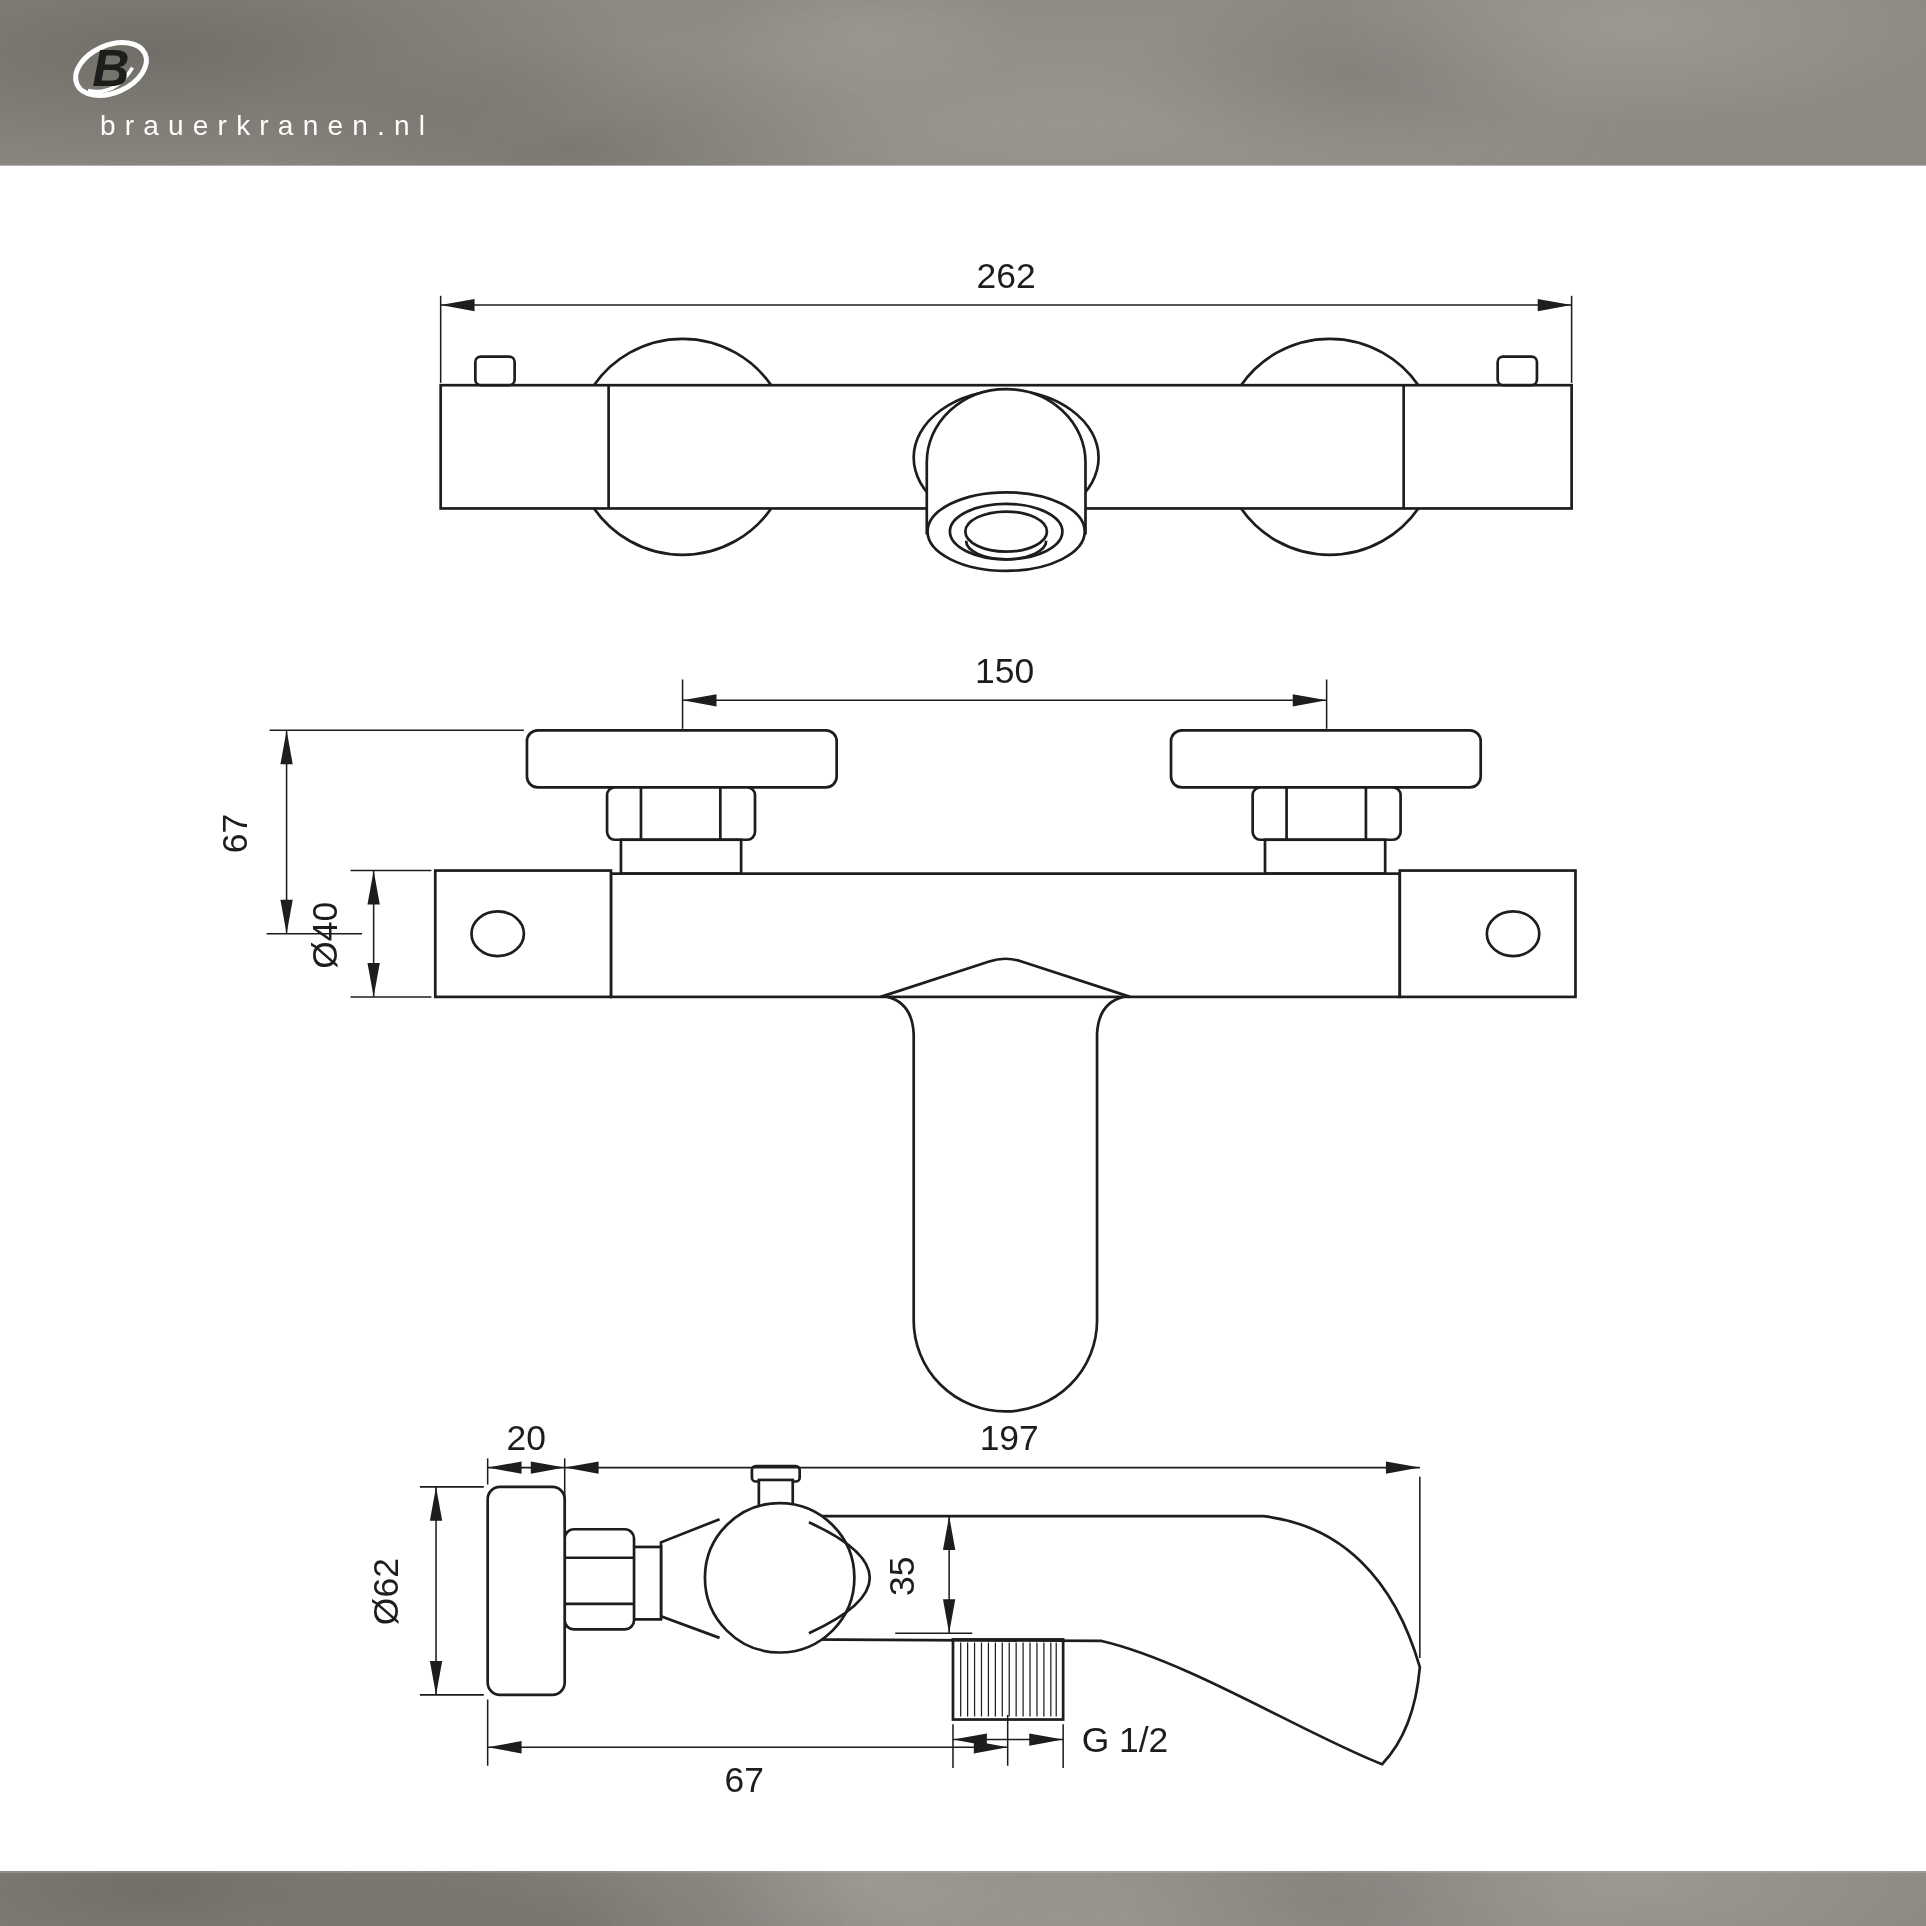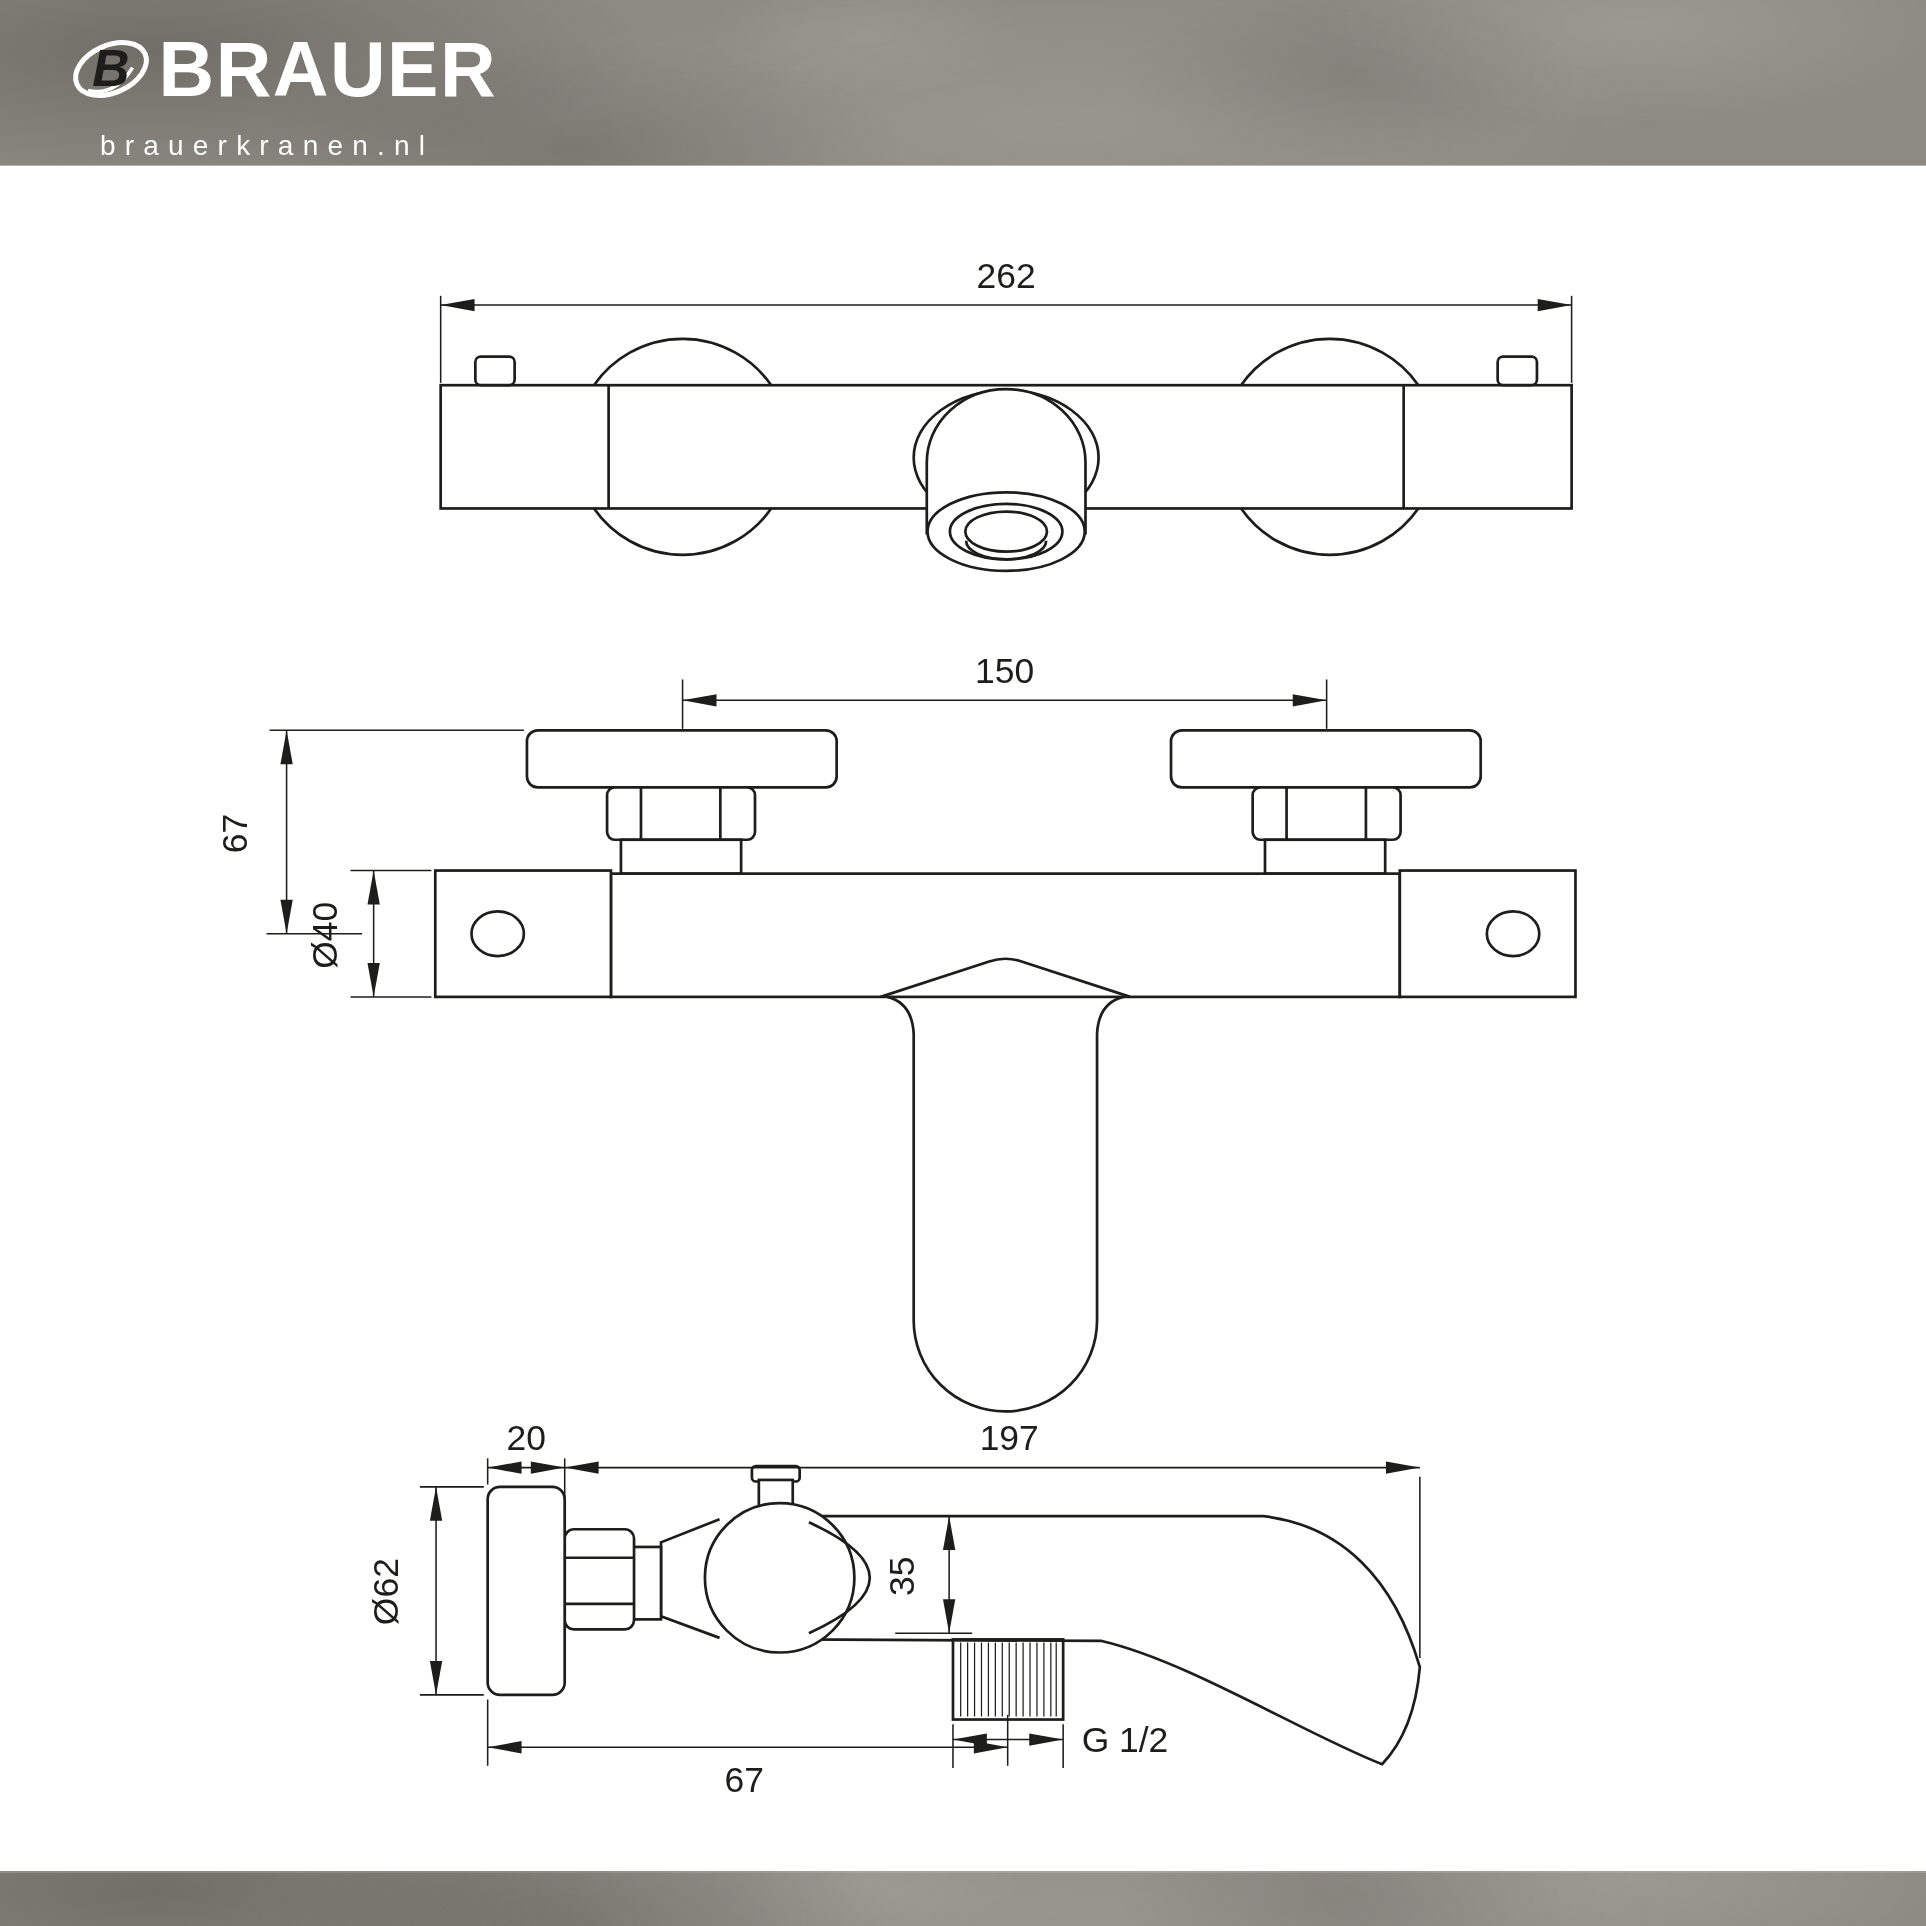--- a/index.html
+++ b/index.html
@@ -21,40 +21,39 @@
   .band-top{top:0;height:166px;border-bottom:3.9px solid rgba(58,56,52,0.35);}
   .band-bottom{top:1871px;height:55px;border-top:2.3px solid rgba(255,255,255,0.15);}
   .logo{position:absolute;left:68px;top:26px;color:#fff;}
   .logo-row{display:flex;align-items:center;}
   .logo-b{width:86px;height:86px;margin-right:4.6px;flex:0 0 auto;}
   .logo-name{
     font-size:77px;font-weight:bold;letter-spacing:1.5px;line-height:1;
     font-family:"Liberation Sans", sans-serif;
   }
   .logo-domain{
-    margin-left:32px;margin-top:20px;font-size:28px;font-weight:400;
+    margin-left:32px;margin-top:0;font-size:28px;font-weight:400;
     letter-spacing:9.2px;line-height:1;color:#fdfdfc;
   }
   .drawing{position:absolute;left:0;top:0;}
   svg text{font-family:"Liberation Sans", sans-serif;fill:#1d1d1b;}
 </style>
 </head>
 <body>
 
 <div class="band band-top">
   <div class="logo">
     <div class="logo-row">
       <svg class="logo-b" viewBox="0 0 120 120">
         <g stroke="#ffffff" fill="none">
           <ellipse cx="60" cy="60" rx="52" ry="33" transform="rotate(-24 60 60)" stroke-width="7"></ellipse>
           <path d="M28,90 Q66,98 90,58" stroke-width="5"></path>
         </g>
         <text x="60" y="84" font-family="DejaVu Serif, serif" font-style="italic" font-weight="bold" font-size="72" fill="#ffffff" text-anchor="middle">B</text>
       </svg>
-      <span class="logo-name">BRAUER</span>
     </div>
     <div class="logo-domain">brauerkranen.nl</div>
   </div>
 </div>
 
 <div class="band band-bottom"></div>
 
 <svg class="drawing" width="1926" height="1926" viewBox="0 0 2500 2500">
   <defs>
     <marker id="arr" markerUnits="userSpaceOnUse" markerWidth="46" markerHeight="18" refX="45" refY="9" orient="auto-start-reverse">

